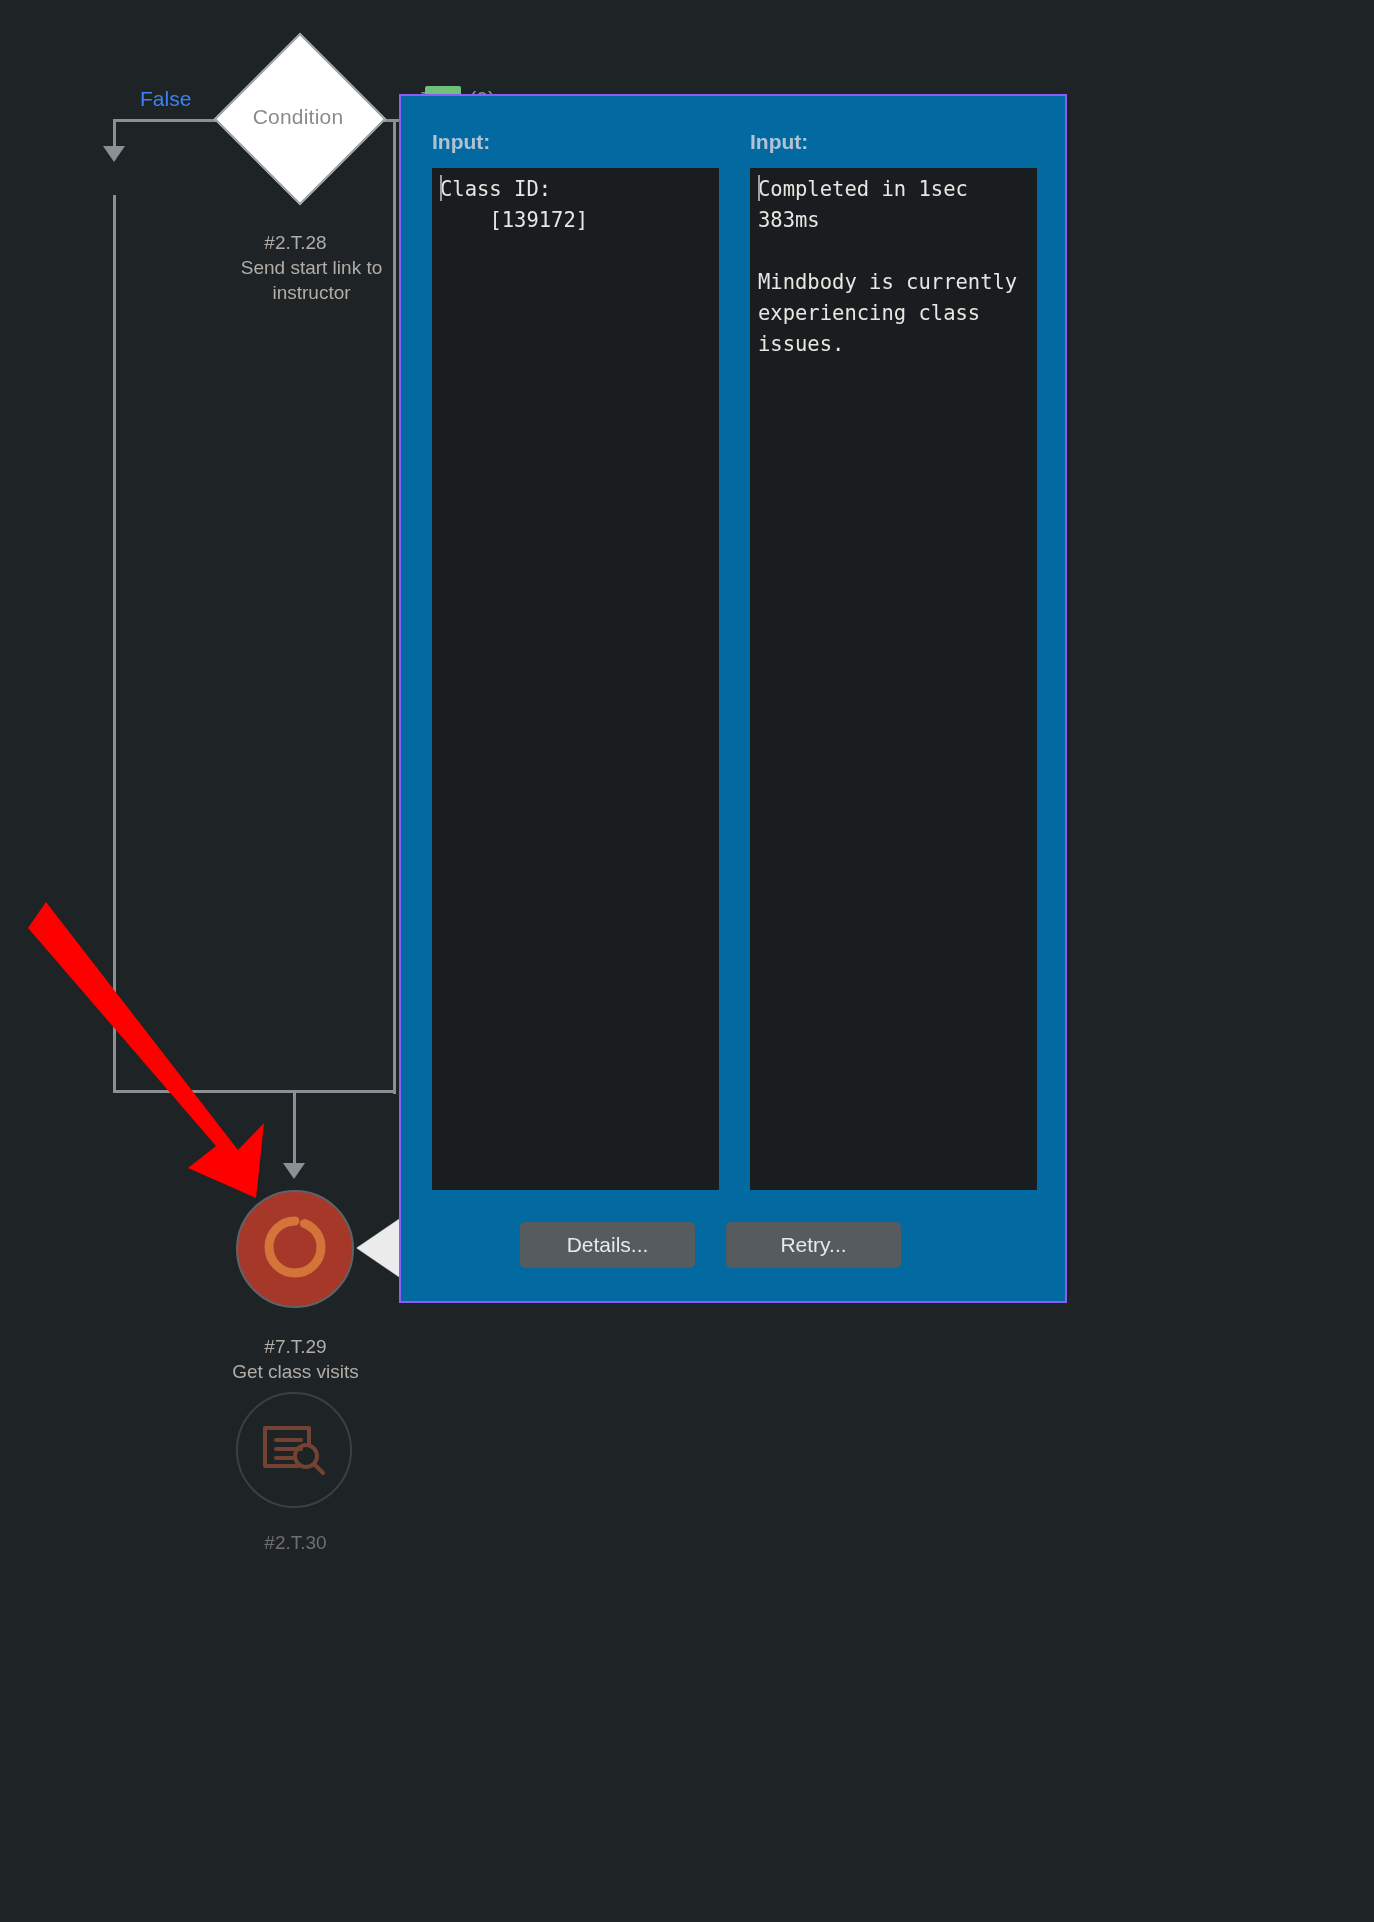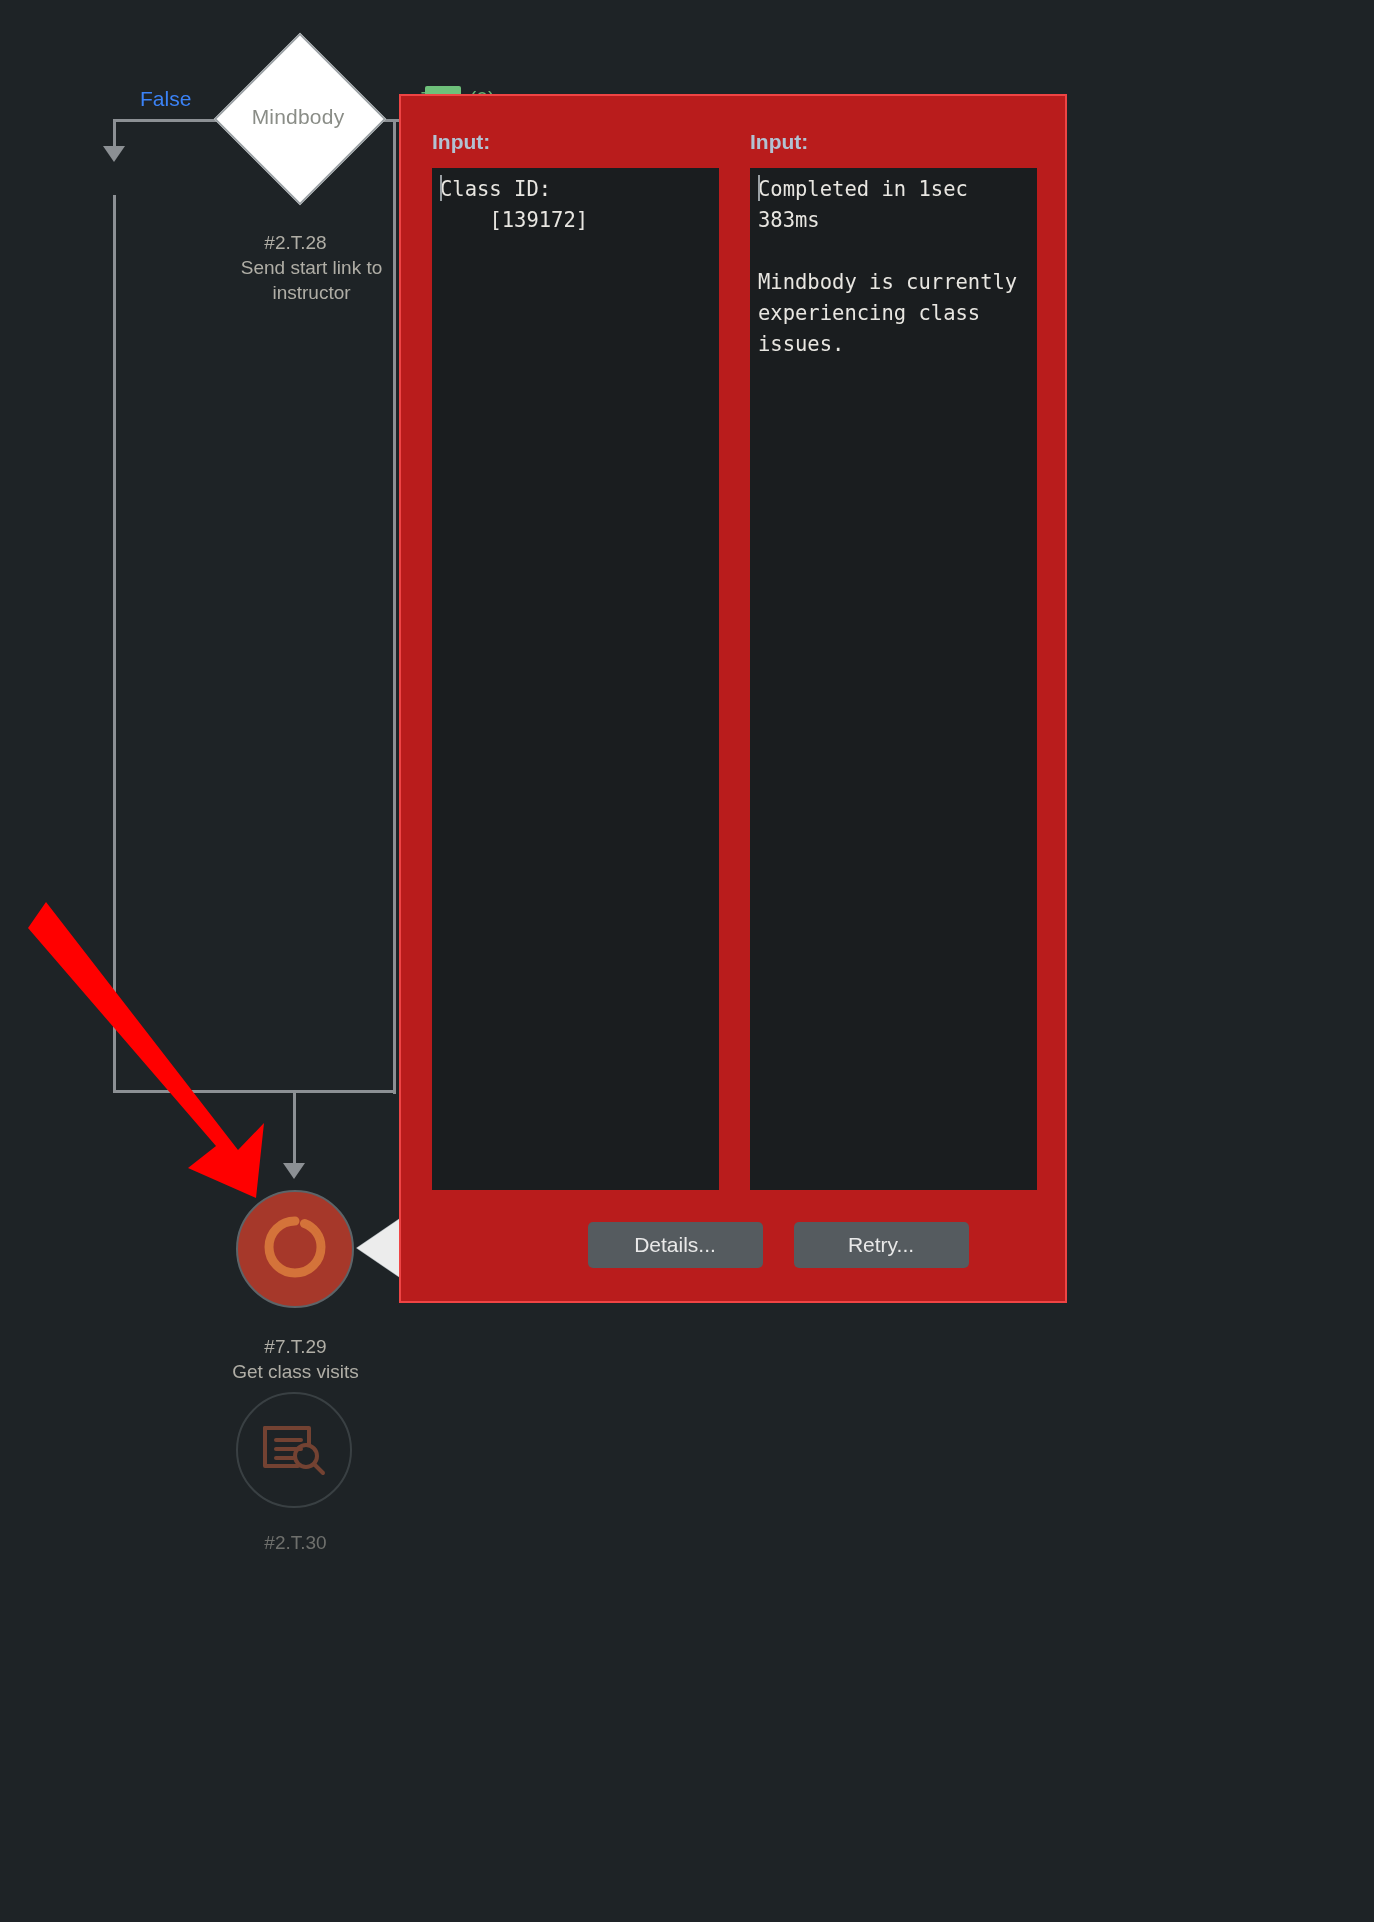--- a/index.html
+++ b/index.html
@@ -125,22 +125,22 @@
     pointer-events: none;
   }
 
   
   #popup {
     position: absolute;
     left: 399px;
     top: 94px;
     width: 668px;
     height: 1209px;
-    background: #b91c1c;
-    border: 2px solid #ef4444;
+    background: #0369a1;
+    border: 2px solid #8b5cf6;
     box-sizing: border-box;
   }
   #popup-pointer {
     position: absolute;
     left: 357px;
     top: 1218px;
     width: 0;
     height: 0;
     border-top: 30px solid transparent;
     border-bottom: 30px solid transparent;
@@ -197,22 +197,21 @@
     background: #9aa0a4;
   }
 
   #popup-buttons {
     position: absolute;
     left: 0;
     right: 0;
     bottom: 33px;
     display: flex;
     gap: 31px;
-    padding-left: 90px;
-    justify-content: center;
+    padding-left: 119px;
   }
   .popup-btn {
     background: #555b5f;
     color: #e9e9e9;
     border: none;
     border-radius: 5px;
     font-family: "Liberation Sans", sans-serif;
     font-size: 21px;
     width: 175px;
     height: 46px;
@@ -232,21 +231,21 @@
   <div class="line hline" style="left:113px; top:1090px; width:283px;"></div>
 
   <div class="line hline" style="left:373px; top:119px; width:60px;"></div>
   <div class="line vline" style="left:393px; top:119px; height:975px;"></div>
 
   <div class="line vline" style="left:293px; top:1090px; height:78px;"></div>
   <div class="arrowhead-down" style="left:283px; top:1163px;"></div>
 
   <div id="diamond-wrap">
     <div id="diamond-shape"></div>
-    <div id="diamond-label">Mindbody</div>
+    <div id="diamond-label">Condition</div>
   </div>
 
   <div class="branch-label" style="left:140px; top:87px; color:#3b82f6;">False</div>
 
   <div class="branch-label" style="left:421px; top:87px; color:#6ec07a; opacity:0.9;">True (0)</div>
 
   <div class="node-caption" style="left:193px; top:218px; width:205px;">#2.T.28</div>
   <div class="node-caption" style="left:209px; top:243px; width:205px;">Send start link to
 instructor</div>
 

